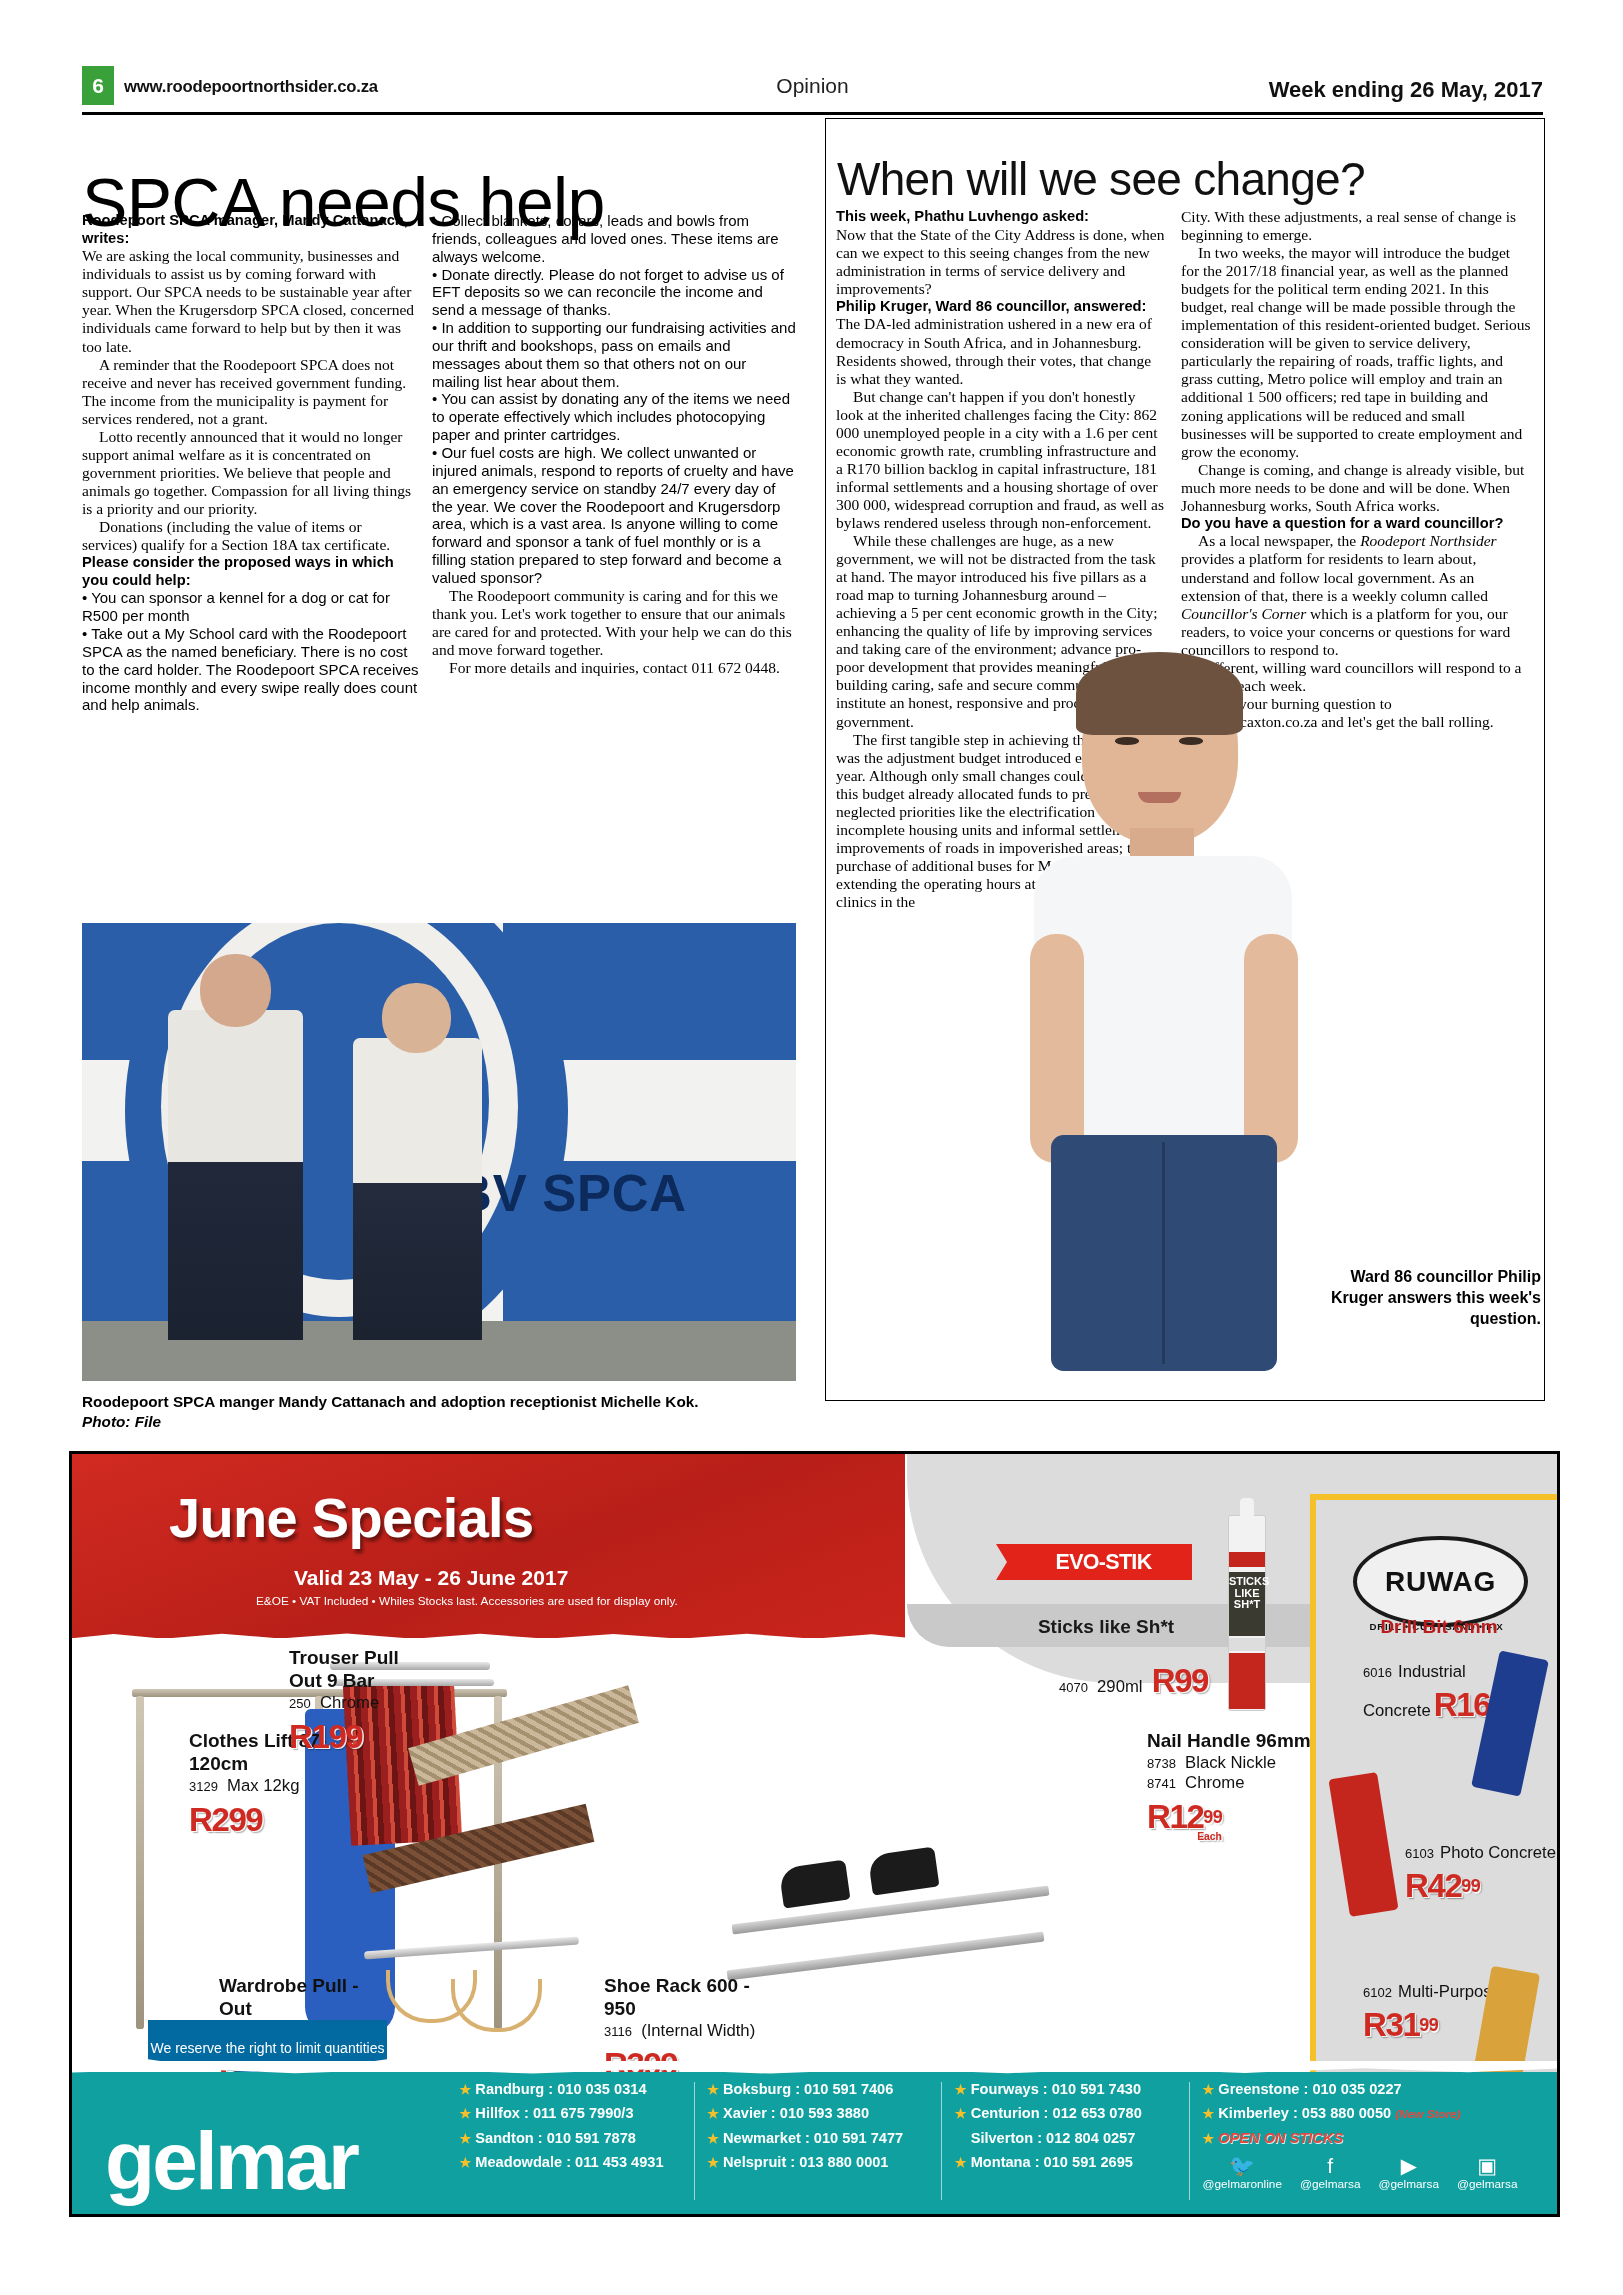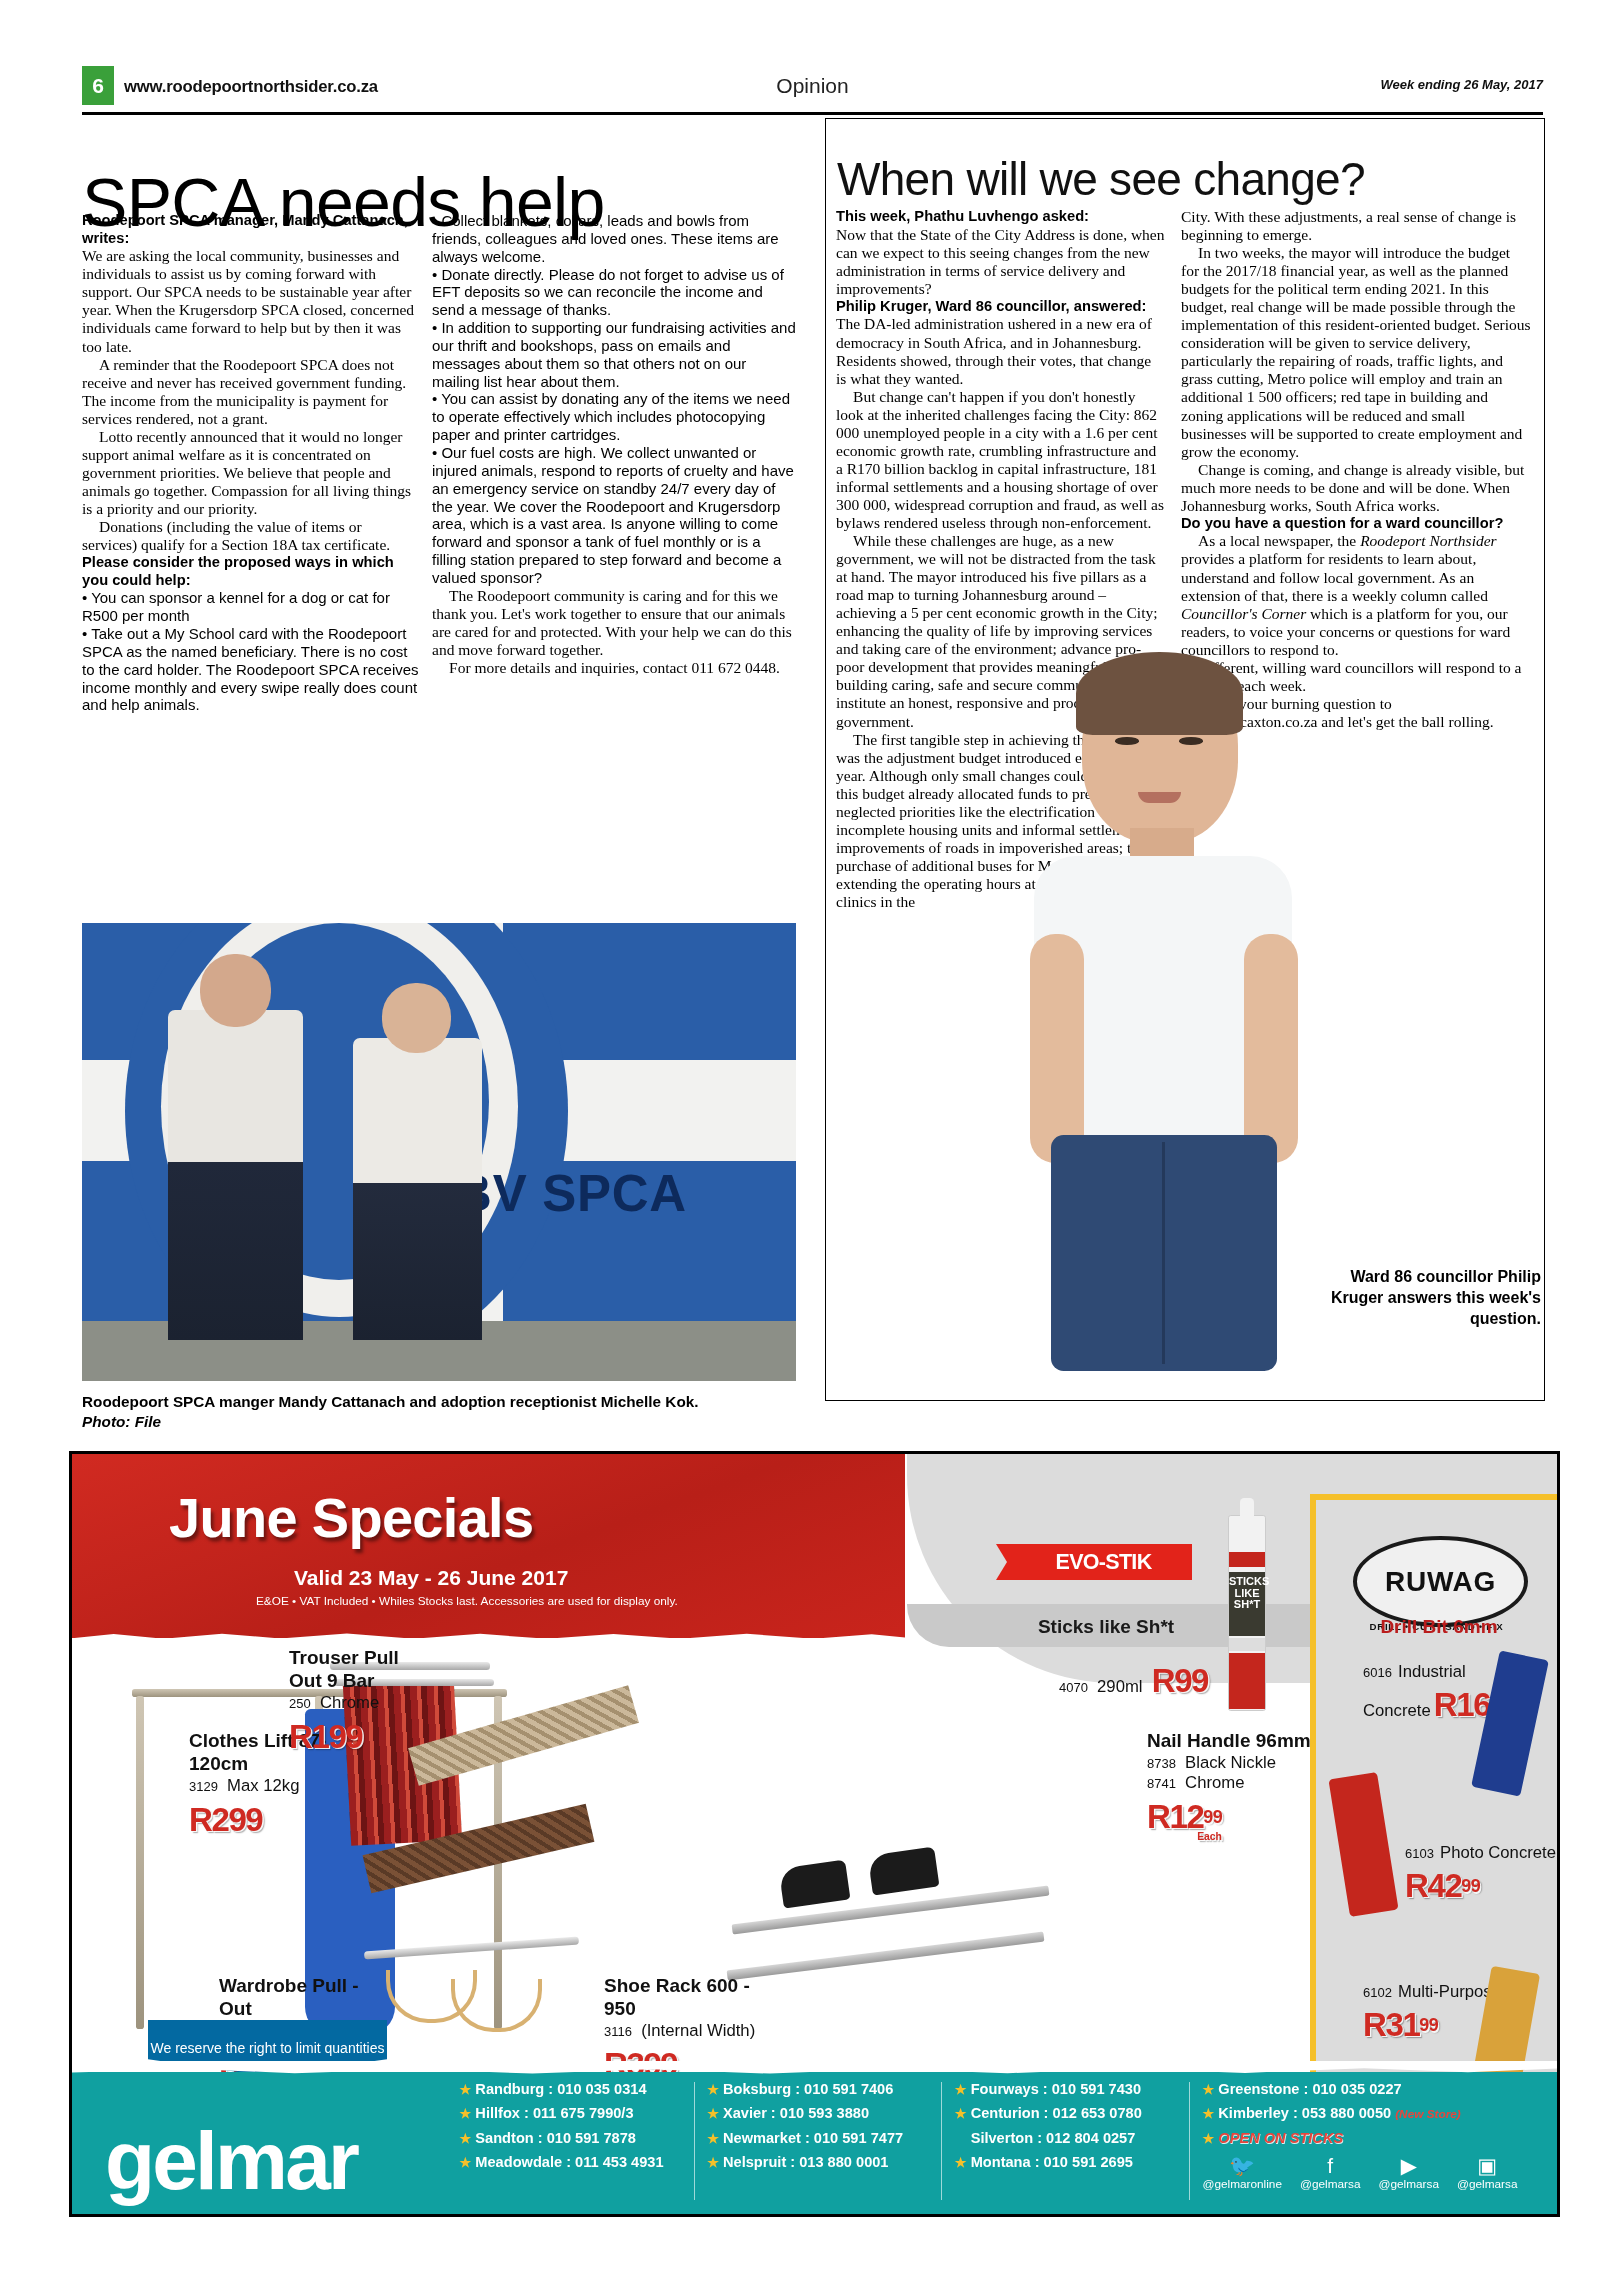--- a/index.html
+++ b/index.html
@@ -5,21 +5,21 @@
   html,body{margin:0;padding:0;background:#b8b8b8;}
   body{font-family:"Liberation Sans",sans-serif;}
   .page{width:1624px;height:2295px;background:#ffffff;position:relative;overflow:hidden;}
 
   
   .masthead{position:absolute;left:82px;top:66px;width:1461px;height:43px;}
   .pagenum{position:absolute;left:0;top:0;width:32px;height:39px;background:#3aa03a;color:#fff;
            font-weight:bold;font-size:21px;display:flex;align-items:center;justify-content:center;}
   .siteurl{position:absolute;left:42px;top:11px;font-size:16.7px;font-weight:bold;color:#111;letter-spacing:-0.2px;}
   .sectionname{position:absolute;left:0;right:0;top:8.3px;text-align:center;font-size:21px;color:#222;font-weight:normal;}
-  .weekending{position:absolute;right:0;top:11px;font-size:13px;font-weight:bold;color:#111;font-style:italic;}
+  .weekending{position:absolute;right:0;top:11px;font-size:22px;font-weight:bold;color:#111;}
   .masthead-rule{position:absolute;left:82px;top:112px;width:1461px;height:2.8px;background:#000;}
 
   
   .spca-head{position:absolute;left:82px;top:122px;width:736px;font-size:68px;line-height:1;
              font-weight:normal;color:#000;letter-spacing:-0.7px;font-family:"Liberation Sans",sans-serif;
              white-space:nowrap;}
 
   .change-box{position:absolute;left:825px;top:118px;width:718px;height:1281px;border:1.4px solid #000;}
   .change-head{position:absolute;left:837px;top:124px;width:701px;font-size:46px;line-height:1.08;
                color:#111;font-weight:normal;font-family:"Liberation Sans",sans-serif;letter-spacing:-0.7px;}

